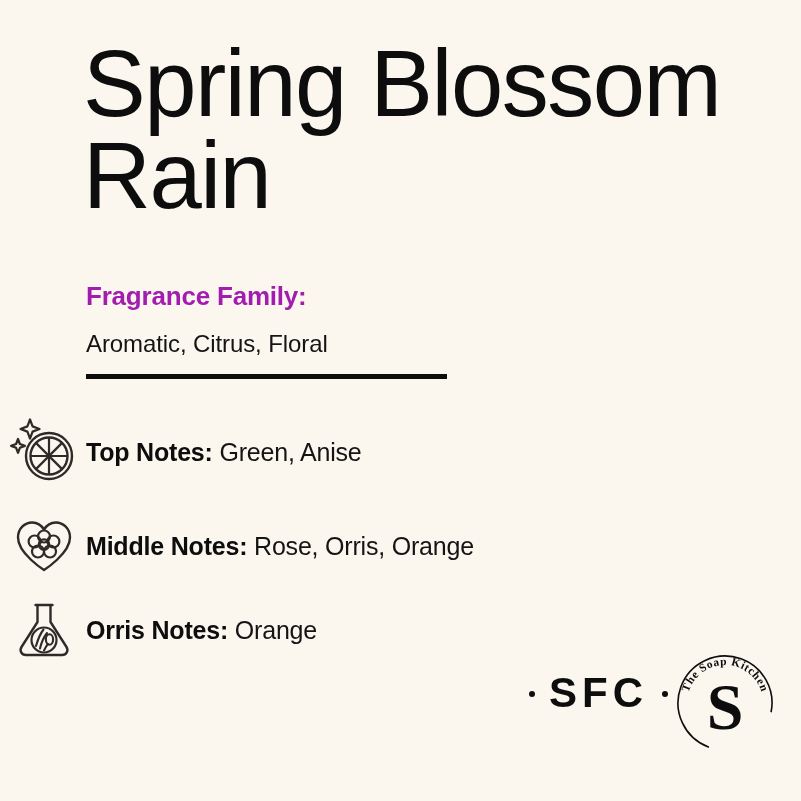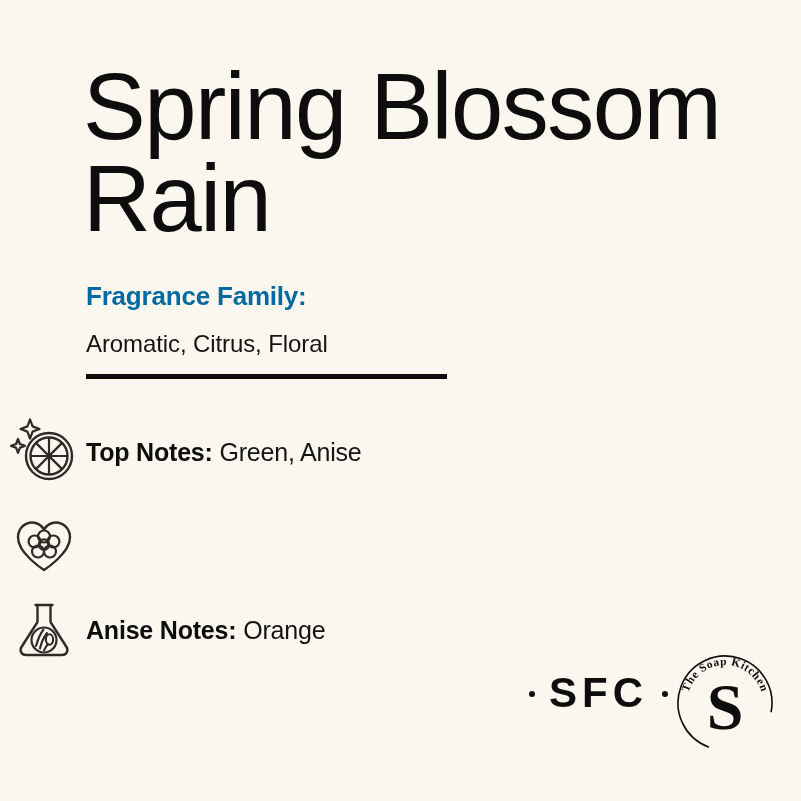--- a/index.html
+++ b/index.html
@@ -25,32 +25,31 @@
     position: absolute;
     left: 83px;
     top: 38px;
     width: 690px;
     font-size: 94px;
     line-height: 0.98;
     font-weight: 300;
     letter-spacing: -1.5px;
     color: #0D0D0D;
     white-space: pre-line;
-    margin-top: 23px;
   }
 
   
   .family-heading {
     position: absolute;
     left: 86px;
     top: 281px;
     font-size: 26px;
     font-weight: 700;
     letter-spacing: -0.2px;
-    color: #0369a1;
+    color: #a21caf;
   }
   .family-value {
     position: absolute;
     left: 86px;
     top: 330px;
     font-size: 24px;
     font-weight: 400;
     letter-spacing: -0.1px;
     color: #141414;
   }
@@ -182,39 +181,42 @@
         <g stroke-width="2.2">
           <circle cx="33" cy="23.5" r="6"></circle>
           <circle cx="23.6" cy="28.5" r="6"></circle>
           <circle cx="42.4" cy="28.5" r="6"></circle>
           <circle cx="27" cy="38.5" r="6"></circle>
           <circle cx="39" cy="38.5" r="6"></circle>
           <circle cx="33" cy="31.5" r="5.2"></circle>
         </g>
       </svg>
     </span>
+    <span class="note-text">
+      <span class="note-label">Middle Notes:</span><span> </span><span class="note-value">Rose, Orris, Orange</span>
+    </span>
   </div>
 
   <div class="note-row base">
     <span class="note-icon">
       <svg width="64" height="64" viewBox="0 0 64 64" fill="none" stroke="#2E2A27" stroke-width="2.4">
         <path d="M23.5 7 H40.5" stroke-linecap="round"></path>
         <path d="M25.5 7 V24 L9.5 49 C7.2 52.6 9.6 57 13.9 57 H50.1
                  C54.4 57 56.8 52.6 54.5 49 L38.5 24 V7" stroke-linejoin="round"></path>
         <circle cx="32" cy="42" r="12.5" stroke-width="2.2"></circle>
         <g stroke-width="2.1" stroke-linecap="round">
           <path d="M24 48 C26 41 28 36 31.5 31.5"></path>
           <path d="M28 50.5 C29.5 44 31.5 39.5 35 35"></path>
           <ellipse cx="37.5" cy="41.5" rx="3.6" ry="5.2"></ellipse>
           <path d="M32 52.5 C33.5 49.5 34.5 47.5 36 46"></path>
         </g>
       </svg>
     </span>
     <span class="note-text">
-      <span class="note-label">Anise Notes:</span><span> </span><span class="note-value">Orange</span>
+      <span class="note-label">Orris Notes:</span><span> </span><span class="note-value">Orange</span>
     </span>
   </div>
 
   <div class="footer">
     <div class="sfc">
       <span class="dot"></span>
       <span class="sfc-text">SFC</span>
       <span class="dot"></span>
     </div>
 

